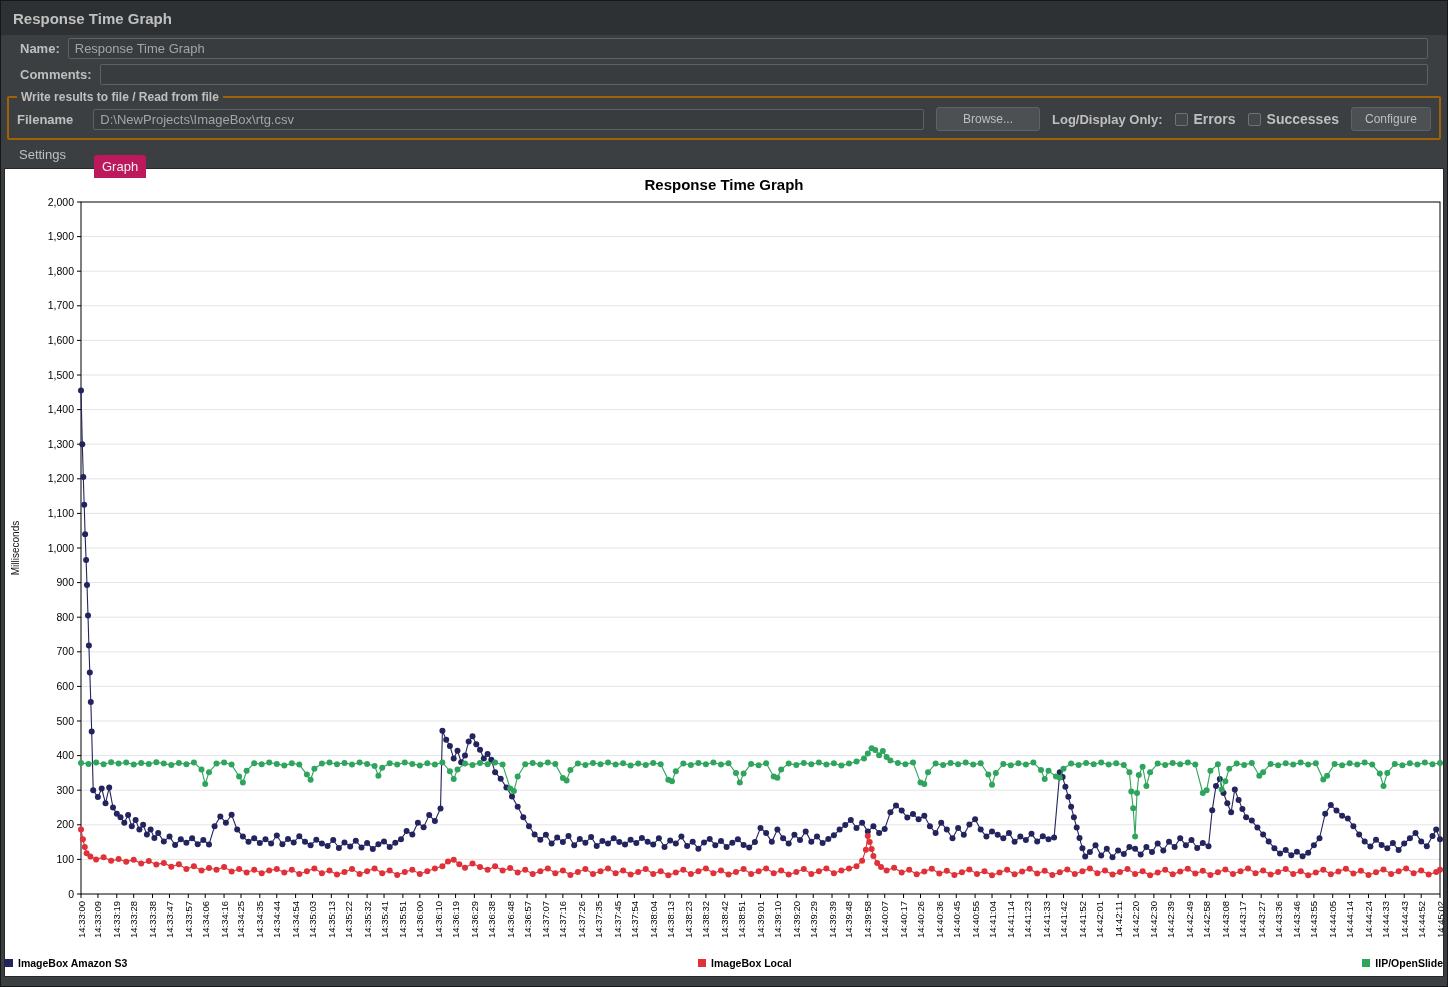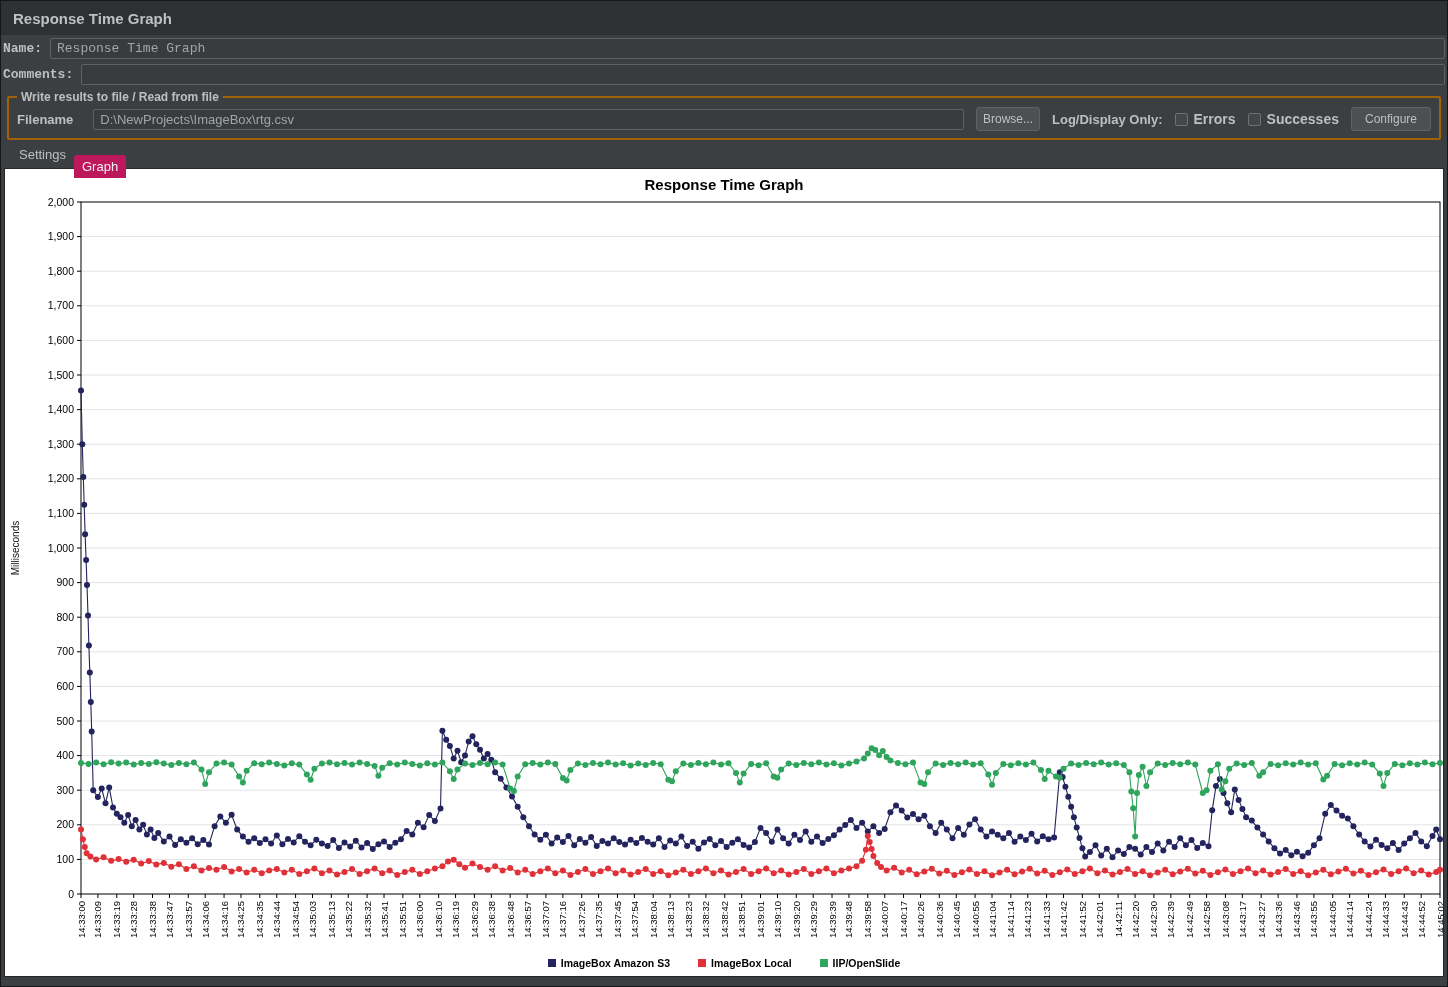--- a/index.html
+++ b/index.html
@@ -9,47 +9,47 @@
     background:#3C3F41;
     font-family:"Liberation Sans", sans-serif;
     border:1px solid #141617;
     overflow:hidden;
   }
   .header {
     height:34px; background:#2E3133; border-bottom:1px solid #53575
 8; display:flex; align-items:center; padding:0 12px;
   }
   .header-title { font-weight:bold; font-size:15px; color:#C0C0C0; }
-  .form-row { display:flex; align-items:center; height:26px; padding:0 2px;font-family:Liberation Mono, monospace; }
+  .form-row { display:flex; align-items:center; height:26px; padding:0 19px; }
   .form-label { font-weight:bold; font-size:13px; color:#BFBFBF; margin-right:8px; white-space:nowrap; }
   .text-field {
     flex:1; height:21px; background:#393C3E; border:1px solid #5E6263; border-radius:2px;
     color:#9FA6A6; font-size:13px; padding:0 6px; font-family:inherit; outline:none;
   }
   .file-group {
     margin:3px 6px 0 6px; border:2px solid #a16207; padding:3px 8px 7px 8px; border-radius:2px;
   }
   .file-group legend { font-weight:bold; font-size:12px; color:#BFBFBF; padding:0 4px; }
   .file-row { display:flex; align-items:center; gap:12px; }
   .btn {
     background:#4C5052; border:1px solid #5E6263; border-radius:3px; color:#BFBFBF;
-    font-size:12px; height:24px; padding:0 6px; font-family:inherit; white-space:nowrap;
+    font-size:12px; height:24px; padding:0 26px; font-family:inherit; white-space:nowrap;
   }
   .chk-wrap { display:flex; align-items:center; white-space:nowrap; }
   .checkbox { width:13px; height:13px; background:#43474A; border:1px solid #6E7274; border-radius:2px; display:inline-block; }
   .chk-label { font-weight:bold; font-size:14px; color:#BFBFBF; margin-left:6px; }
-  .tabs { display:flex; align-items:center; height:28px; padding-left:10px; gap:0; }
+  .tabs { display:flex; align-items:center; height:28px; padding-left:10px; gap:20px; }
   .tab { font-size:13px; color:#BFBFBF; padding:4px 8px; }
   .tab.selected { background:#be185d; color:#F0F0F0; border-radius:3px 3px 0 0;margin-top:24px; }
   .chart-panel {
     margin:0 3px; background:#ffffff; border:1px solid #272727; height:809px; overflow:hidden;
   }
   .chart-title { text-align:center; font-weight:bold; font-size:15px; color:#000; padding-top:7px; height:27px; }
   #chart-svg { display:block; }
-  .legend { display:flex; justify-content:center; gap:28px; align-items:center; height:18px; }
+  .legend { display:flex; justify-content:space-between; gap:28px; align-items:center; height:18px; }
   .legend-item { display:flex; align-items:center; gap:5px; font-size:10.5px; font-weight:bold; color:#000; }
   .legend-swatch { width:8px; height:8px; display:inline-block; }
 </style>
 </head>
 <body>
 
 <div class="header">
   <span class="header-title">Response Time Graph</span>
 </div>
 

